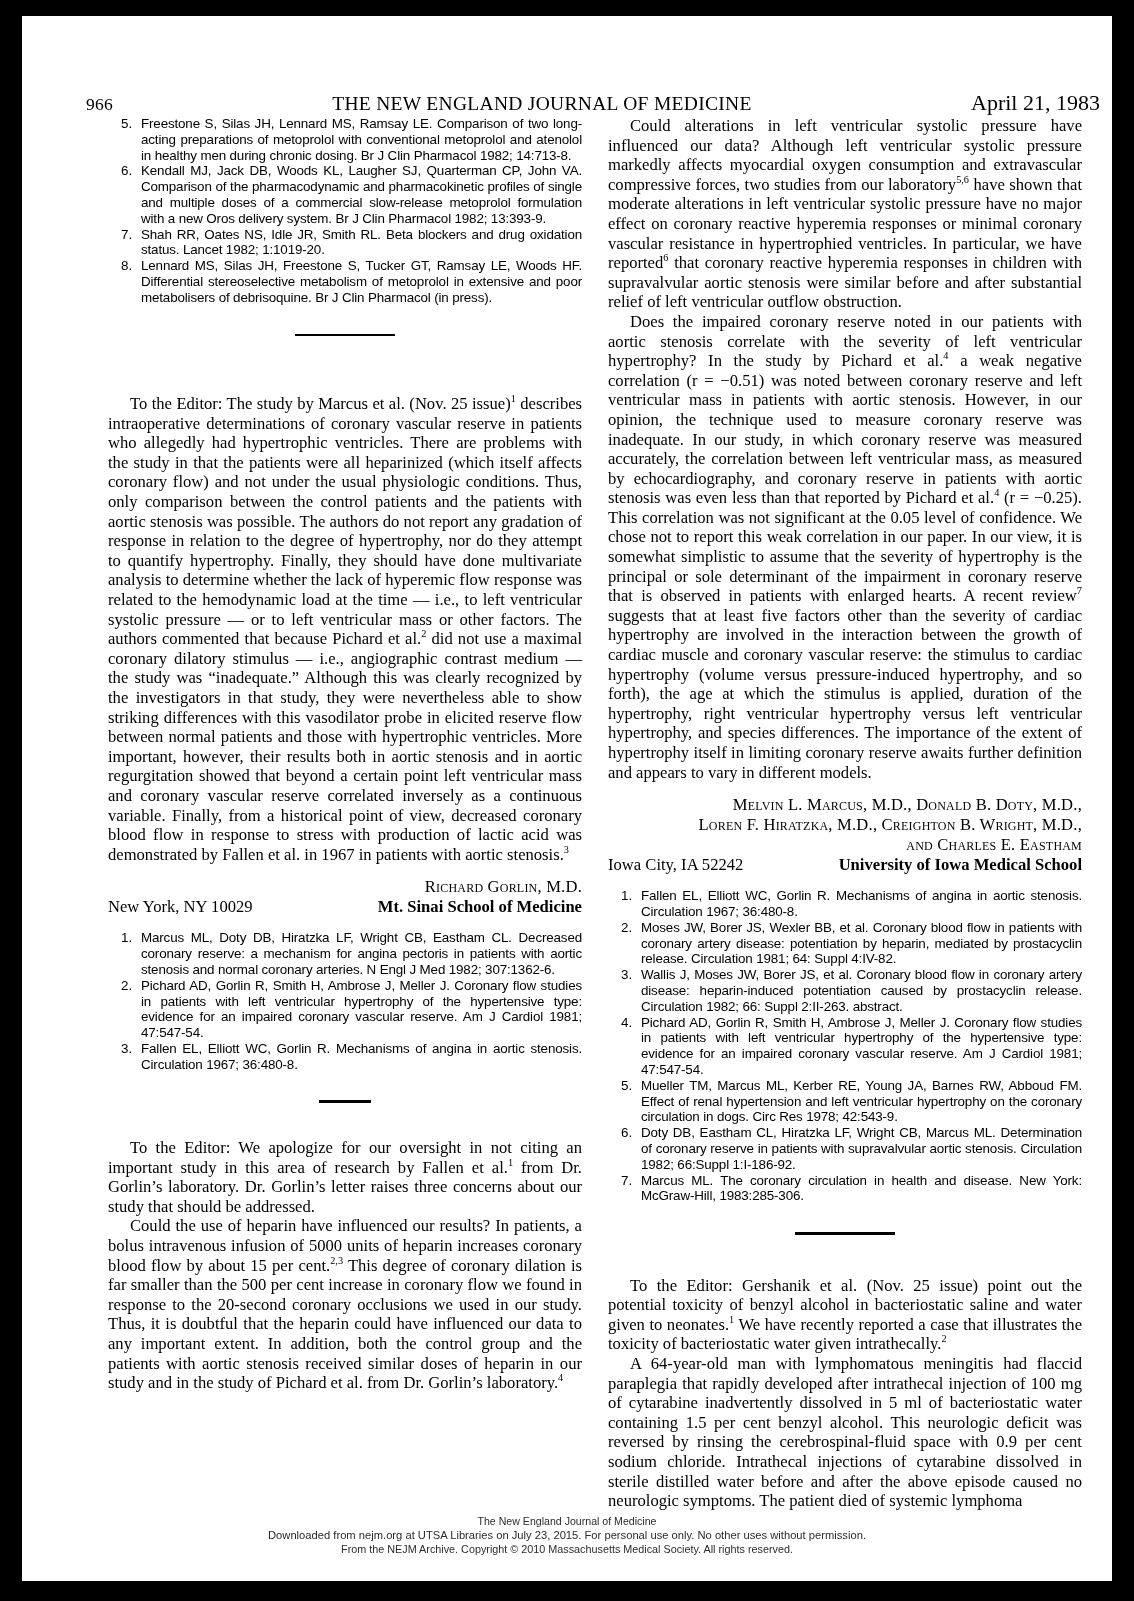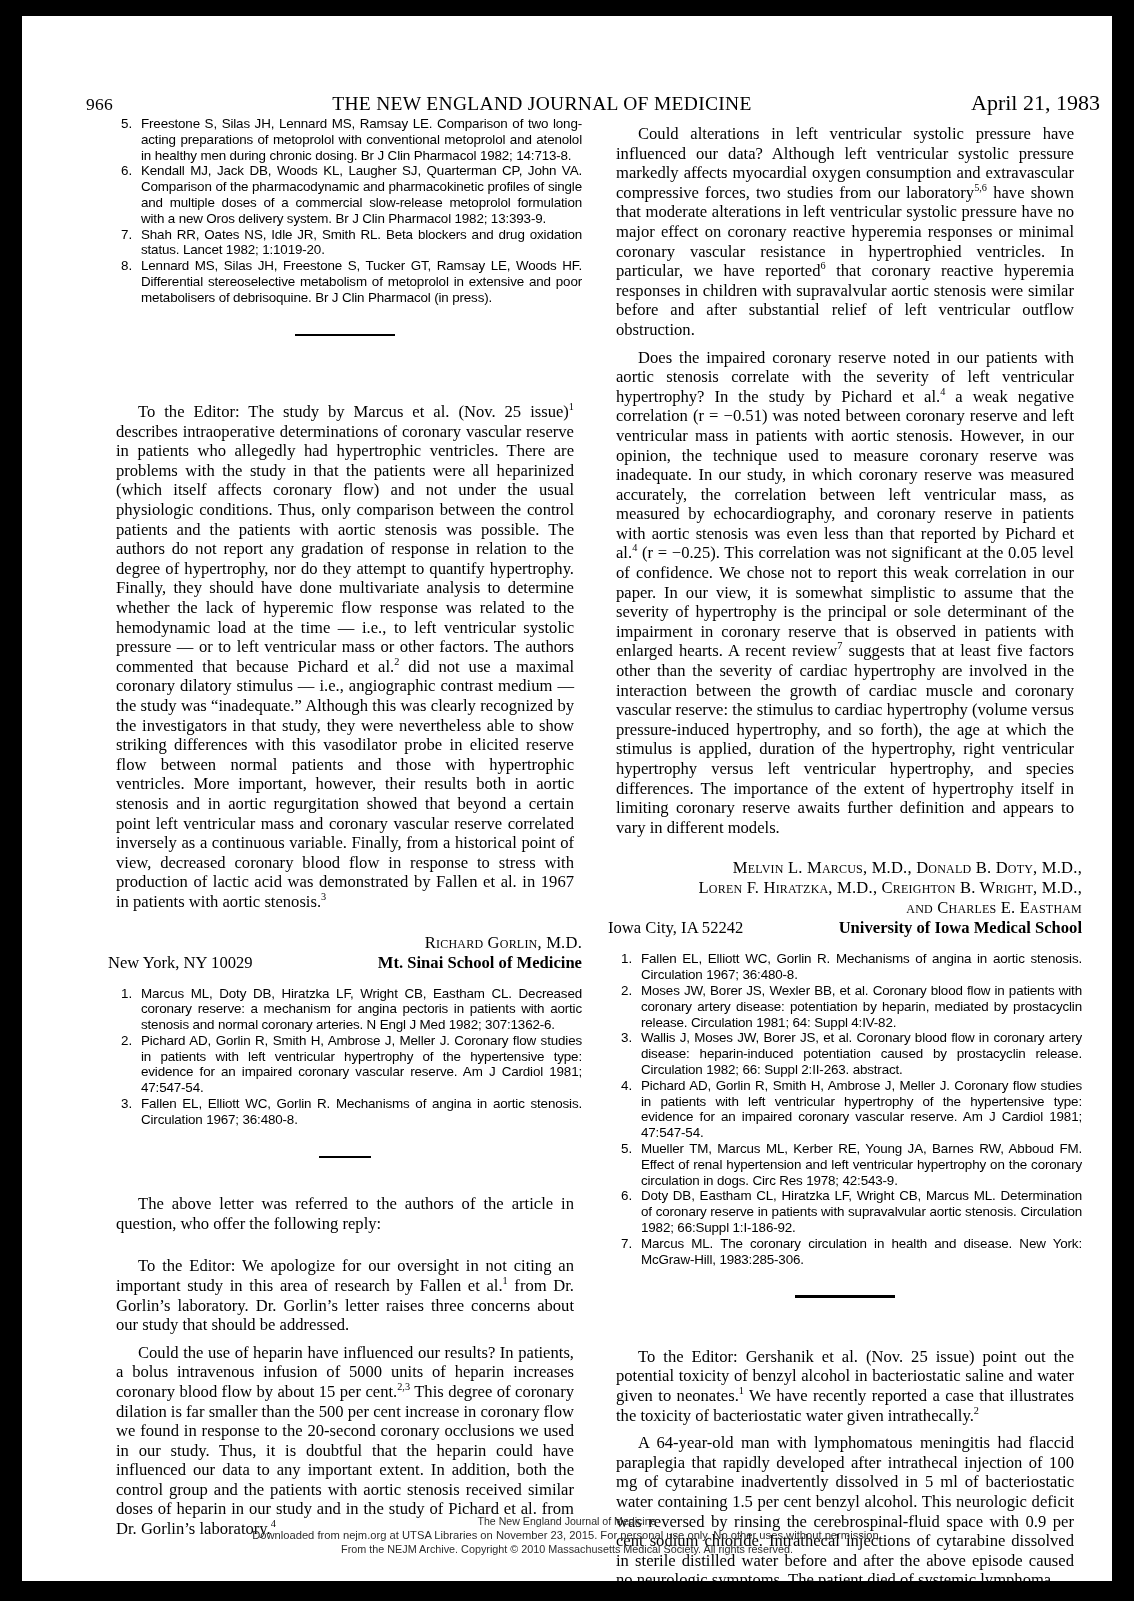--- a/index.html
+++ b/index.html
@@ -89,21 +89,21 @@
     text-align: right;
   }
   ol.reflist li .num::after { content: "."; }
 
   
   .body-text {
     font-size: 16.6px;
     line-height: 19.6px;
     text-align: justify;
     text-justify: inter-word;
-    margin: 8px;
+    margin: 0;
     hyphens: none;
   }
   .body-text + .body-text { margin-top: 0; }
   .body-text.indent { text-indent: 22px; }
   .ital { }
   sup { font-size: 0.62em; vertical-align: super; line-height: 0; }
 
   
   .letter-title {
     text-align: center;
@@ -236,21 +236,20 @@
           <li>
             <span class="num">3</span>
             <span>Fallen EL, Elliott WC, Gorlin R. Mechanisms of angina in aortic stenosis. Circulation 1967; 36:480-8.</span>
           </li>
         </ol>
 
         <div class="spacer-lg"></div>
         <div class="rule rule-narrow"></div>
         <div class="spacer-lg"></div>
 
-        <p class="body-text indent">The above letter was referred to the authors of the article in question, who offer the following reply:</p>
 
         <div class="spacer-xs"></div>
 
         <p class="body-text indent"><span class="ital">To the Editor:</span><span> We apologize for our oversight in not citing an important study in this area of research by Fallen et al.</span><sup>1</sup><span> from Dr. Gorlin’s laboratory. Dr. Gorlin’s letter raises three concerns about our study that should be addressed.</span></p>
 
         <p class="body-text indent"><span>Could the use of heparin have influenced our results? In patients, a bolus intravenous infusion of 5000 units of heparin increases coronary blood flow by about 15 per cent.</span><sup>2,3</sup><span> This degree of coronary dilation is far smaller than the 500 per cent increase in coronary flow we found in response to the 20-second coronary occlusions we used in our study. Thus, it is doubtful that the heparin could have influenced our data to any important extent. In addition, both the control group and the patients with aortic stenosis received similar doses of heparin in our study and in the study of Pichard et al. from Dr. Gorlin’s laboratory.</span><sup>4</sup></p>
 
       </div>
 
       <div class="col col-right">
@@ -311,18 +310,18 @@
 
         <p class="body-text indent"><span class="ital">To the Editor:</span><span> Gershanik et al. (Nov. 25 issue) point out the potential toxicity of benzyl alcohol in bacteriostatic saline and water given to neonates.</span><sup>1</sup><span> We have recently reported a case that illustrates the toxicity of bacteriostatic water given intrathecally.</span><sup>2</sup></p>
 
         <p class="body-text indent">A 64-year-old man with lymphomatous meningitis had flaccid paraplegia that rapidly developed after intrathecal injection of 100 mg of cytarabine inadvertently dissolved in 5 ml of bacteriostatic water containing 1.5 per cent benzyl alcohol. This neurologic deficit was reversed by rinsing the cerebrospinal-fluid space with 0.9 per cent sodium chloride. Intrathecal injections of cytarabine dissolved in sterile distilled water before and after the above episode caused no neurologic symptoms. The patient died of systemic lymphoma</p>
 
       </div>
     </div>
 
     <div class="footer">
       <div class="f1">The New England Journal of Medicine</div>
-      <div class="f2">Downloaded from nejm.org at UTSA Libraries on November 23, 2015. For personal use only. No other uses without permission.</div>
+      <div class="f2">Downloaded from nejm.org at UTSA Libraries on July 23, 2015. For personal use only. No other uses without permission.</div>
       <div class="f3">From the NEJM Archive. Copyright © 2010 Massachusetts Medical Society. All rights reserved.</div>
     </div>
 
   </div>
 </div>
 
 </body></html>

